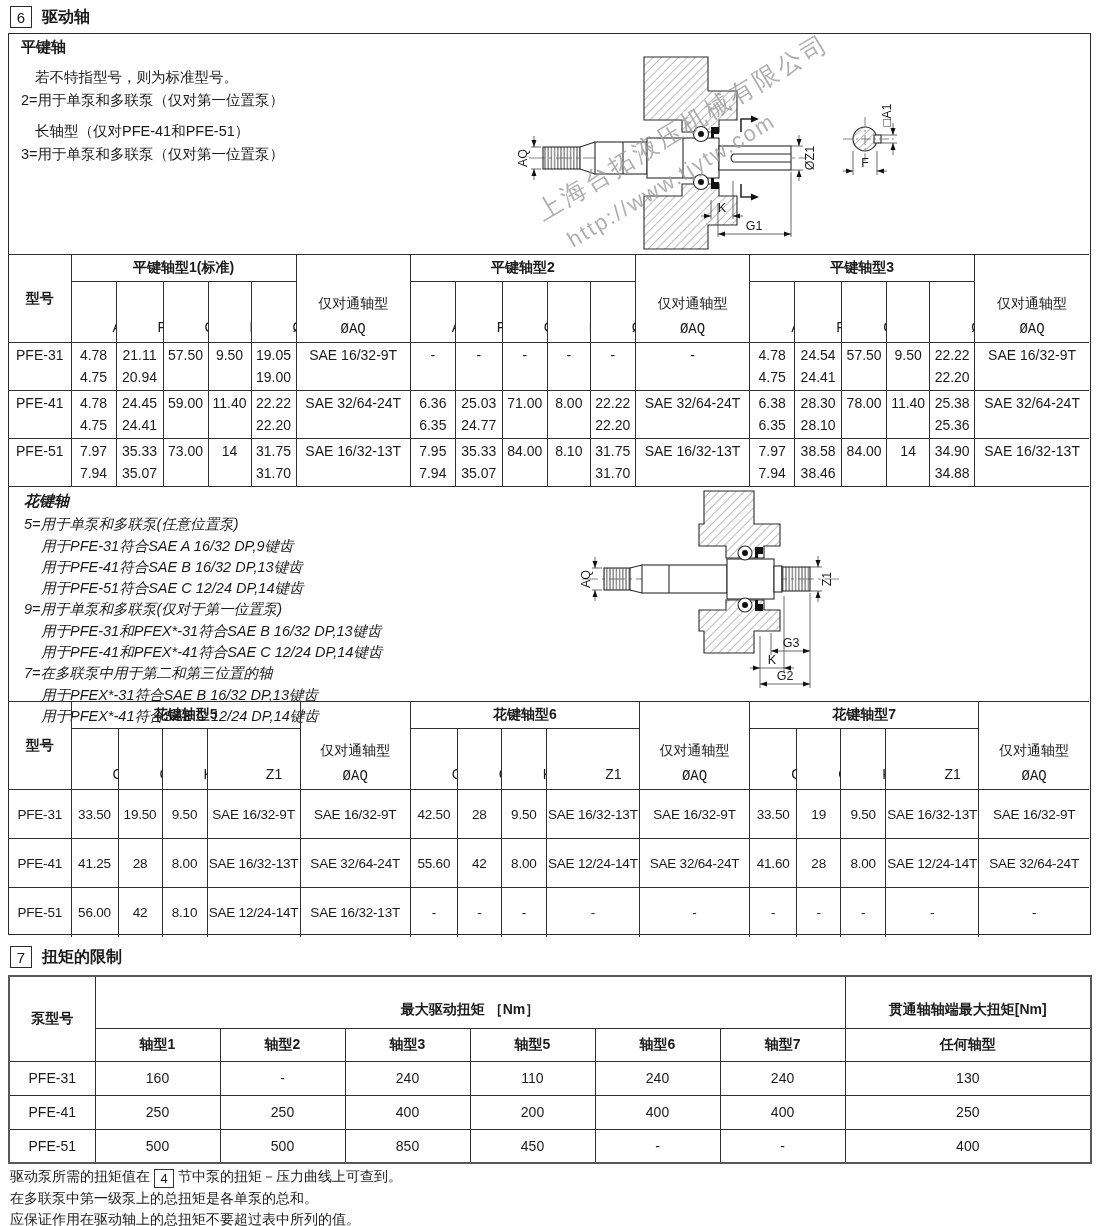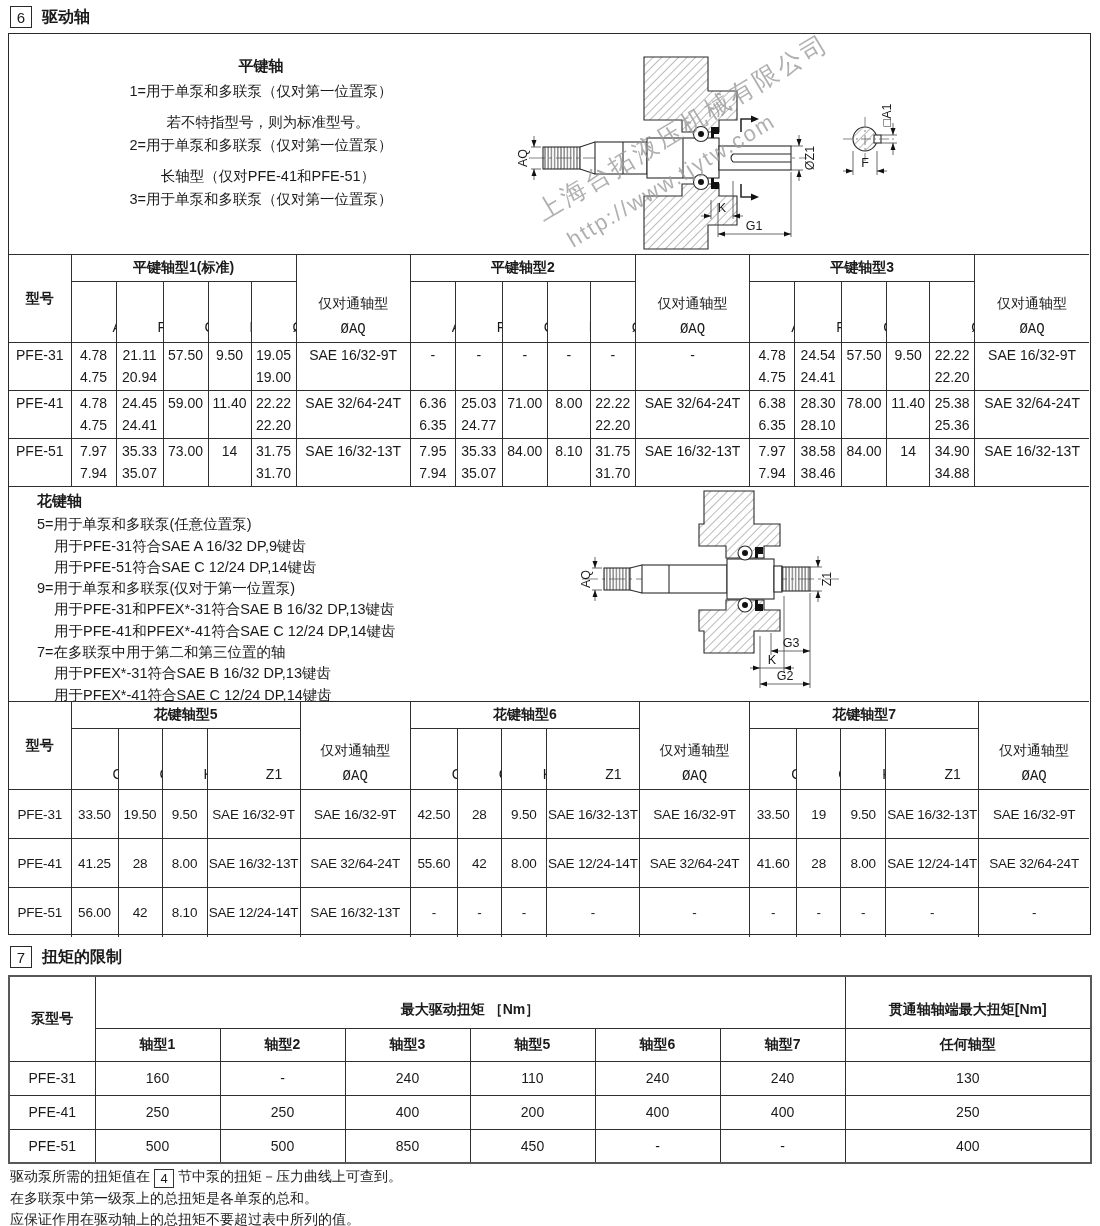--- a/index.html
+++ b/index.html
@@ -9,22 +9,22 @@
   .sec-head{position:absolute;left:10px;display:flex;align-items:center;gap:10px;}
   .numbox{width:22px;height:22px;border:1.5px solid #2a2a2a;font-size:15px;line-height:22px;text-align:center;box-sizing:border-box;}
   .sec-title{font-weight:bold;font-size:16px;}
   #sec6-head{top:6px;}
   #sec7-head{top:946px;}
 
   #sec6-box{position:absolute;left:8px;top:33px;width:1083px;height:902px;border:1.5px solid #2a2a2a;box-sizing:border-box;}
 
   .notes{position:absolute;font-size:14.5px;}
   .notes .nhead{font-weight:bold;font-size:15px;margin-bottom:3px;}
-  #flatkey-notes{left:12px;top:20px;line-height:23px;width:480px;text-align:center;}
-  #spline-notes{left:28px;top:456px;line-height:21.3px;width:520px;}
+  #flatkey-notes{left:12px;top:1px;line-height:23px;width:480px;}
+  #spline-notes{left:15px;top:456px;line-height:21.3px;width:520px;font-style:italic;}
   #flatkey-notes .ind{padding-left:14px;margin-top:8px;}
   #spline-notes .ind{padding-left:17px;}
 
   .dtab{border-collapse:collapse;table-layout:fixed;width:1080px;position:absolute;left:0;}
   .dtab th,.dtab td{border:1px solid #2f2f2f;text-align:center;font-size:14px;padding:0;overflow:hidden;}
   .dtab tr > *:first-child{border-left:none;}
   .dtab tr > *:last-child{border-right:none;}
   #table1{top:220px;}
   #table2{top:667px;}
   #table2 tr:last-child td{border-bottom:none;}
@@ -61,21 +61,20 @@
 
   <div id="sec6-head" class="sec-head">
     <div class="numbox">6</div>
     <div class="sec-title">驱动轴</div>
   </div>
 
   <div id="sec6-box">
 
     <div id="flatkey-notes" class="notes">
       <div class="nhead">平键轴</div>
-      <div class="nline">1=用于单泵和多联泵（仅对第一位置泵）</div>
       <div class="nline ind">若不特指型号，则为标准型号。</div>
       <div class="nline">2=用于单泵和多联泵（仅对第一位置泵）</div>
       <div class="nline ind">长轴型（仅对PFE-41和PFE-51）</div>
       <div class="nline">3=用于单泵和多联泵（仅对第一位置泵）</div>
     </div>
 
     <svg id="drawing1" viewBox="0 0 585 218" style="position:absolute;right:0;top:1px;width:585px;height:218px;">
       <defs>
         <pattern id="hx" width="6" height="6" patternUnits="userSpaceOnUse" patternTransform="rotate(45)">
           <line x1="0" y1="0" x2="0" y2="6" stroke="#777" stroke-width="1"></line>
@@ -294,20 +293,21 @@
 34.88</td>
             <td>SAE 16/32-13T</td>
           </tr>
         </tbody>
     </table>
 
     <div id="spline-notes" class="notes">
       <div class="nhead">花键轴</div>
       <div class="nline">5=用于单泵和多联泵(任意位置泵)</div>
       <div class="nline ind">用于PFE-31符合SAE A 16/32 DP,9键齿</div>
+      <div class="nline ind">用于PFE-41符合SAE B 16/32 DP,13键齿</div>
       <div class="nline ind">用于PFE-51符合SAE C 12/24 DP,14键齿</div>
       <div class="nline">9=用于单泵和多联泵(仅对于第一位置泵)</div>
       <div class="nline ind">用于PFE-31和PFEX*-31符合SAE B 16/32 DP,13键齿</div>
       <div class="nline ind">用于PFE-41和PFEX*-41符合SAE C 12/24 DP,14键齿</div>
       <div class="nline">7=在多联泵中用于第二和第三位置的轴</div>
       <div class="nline ind">用于PFEX*-31符合SAE B 16/32 DP,13键齿</div>
       <div class="nline ind">用于PFEX*-41符合SAE C 12/24 DP,14键齿</div>
     </div>
 
     <svg id="drawing2" viewBox="0 0 545 215" style="position:absolute;left:545px;top:452px;width:545px;height:215px;">

